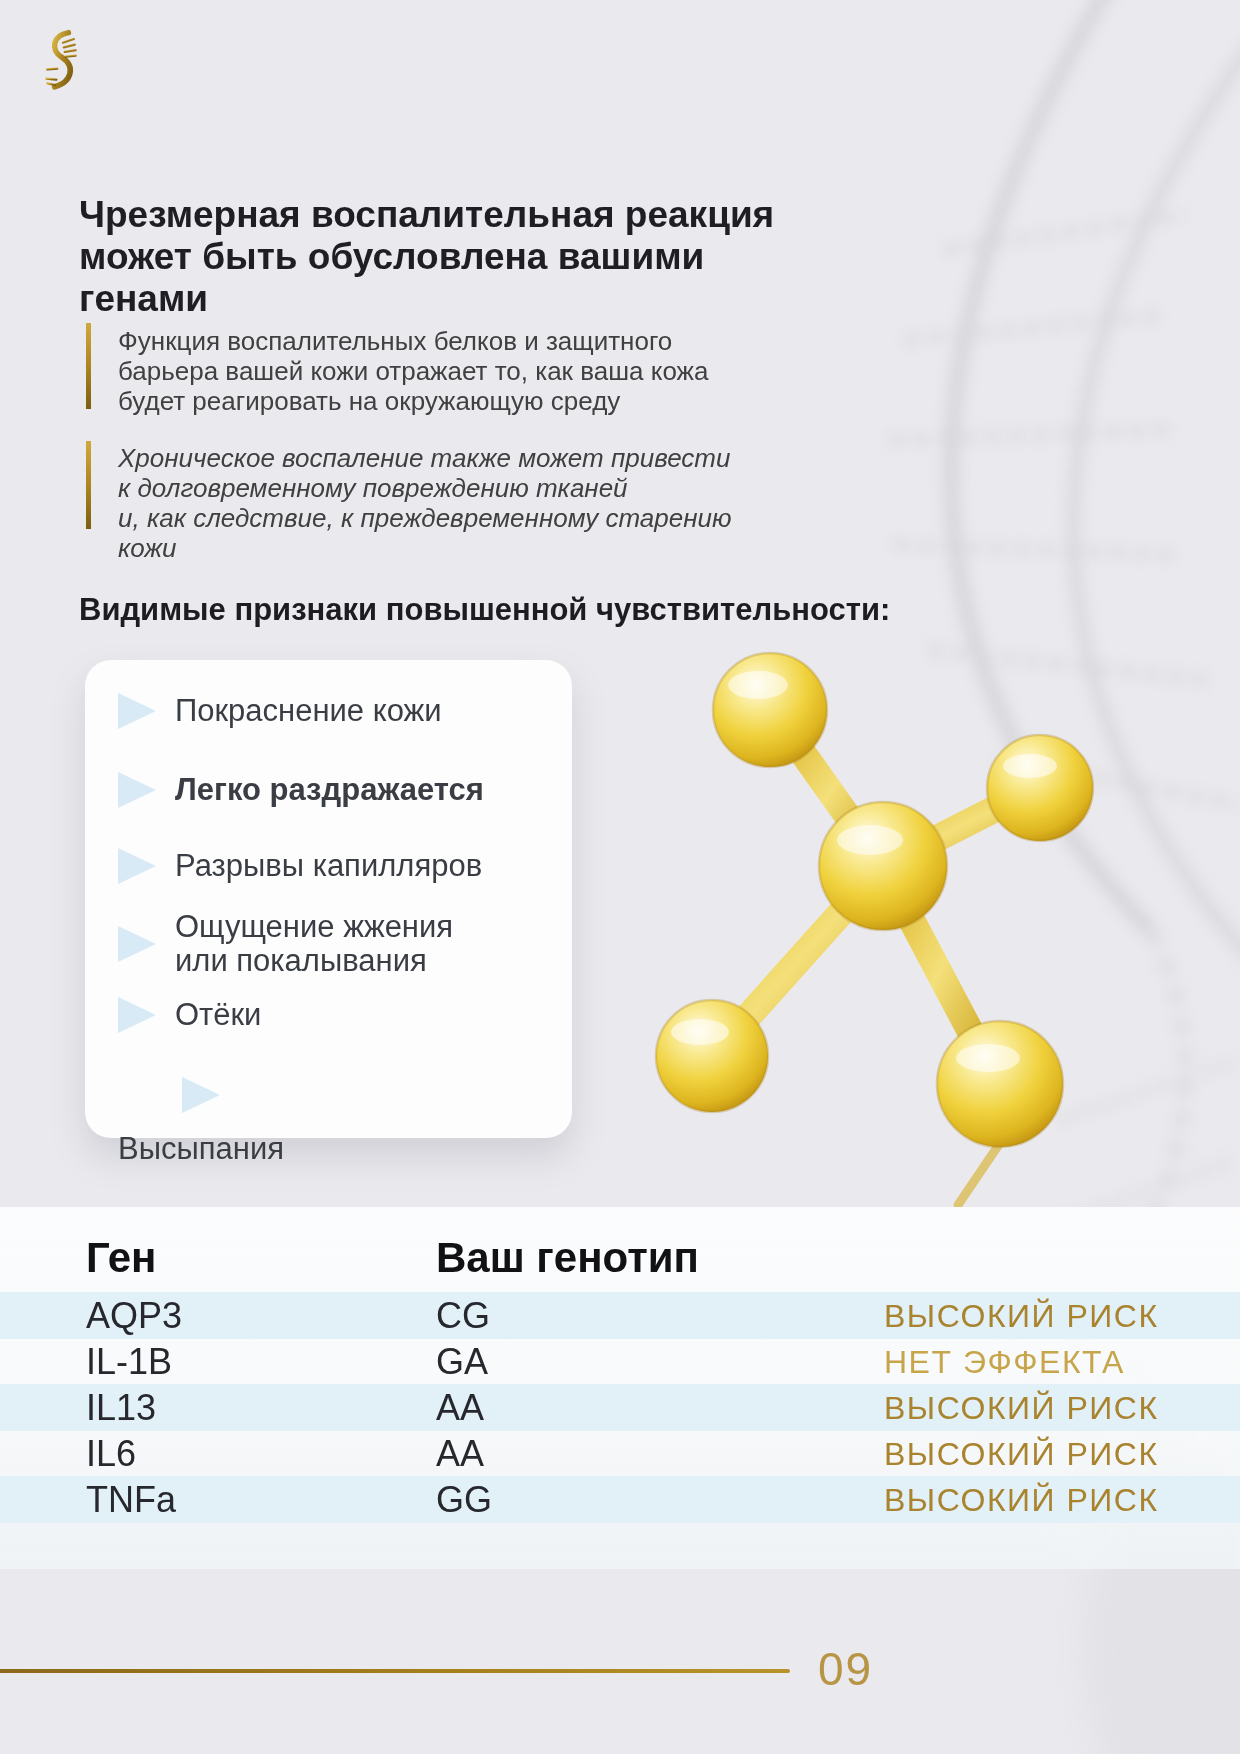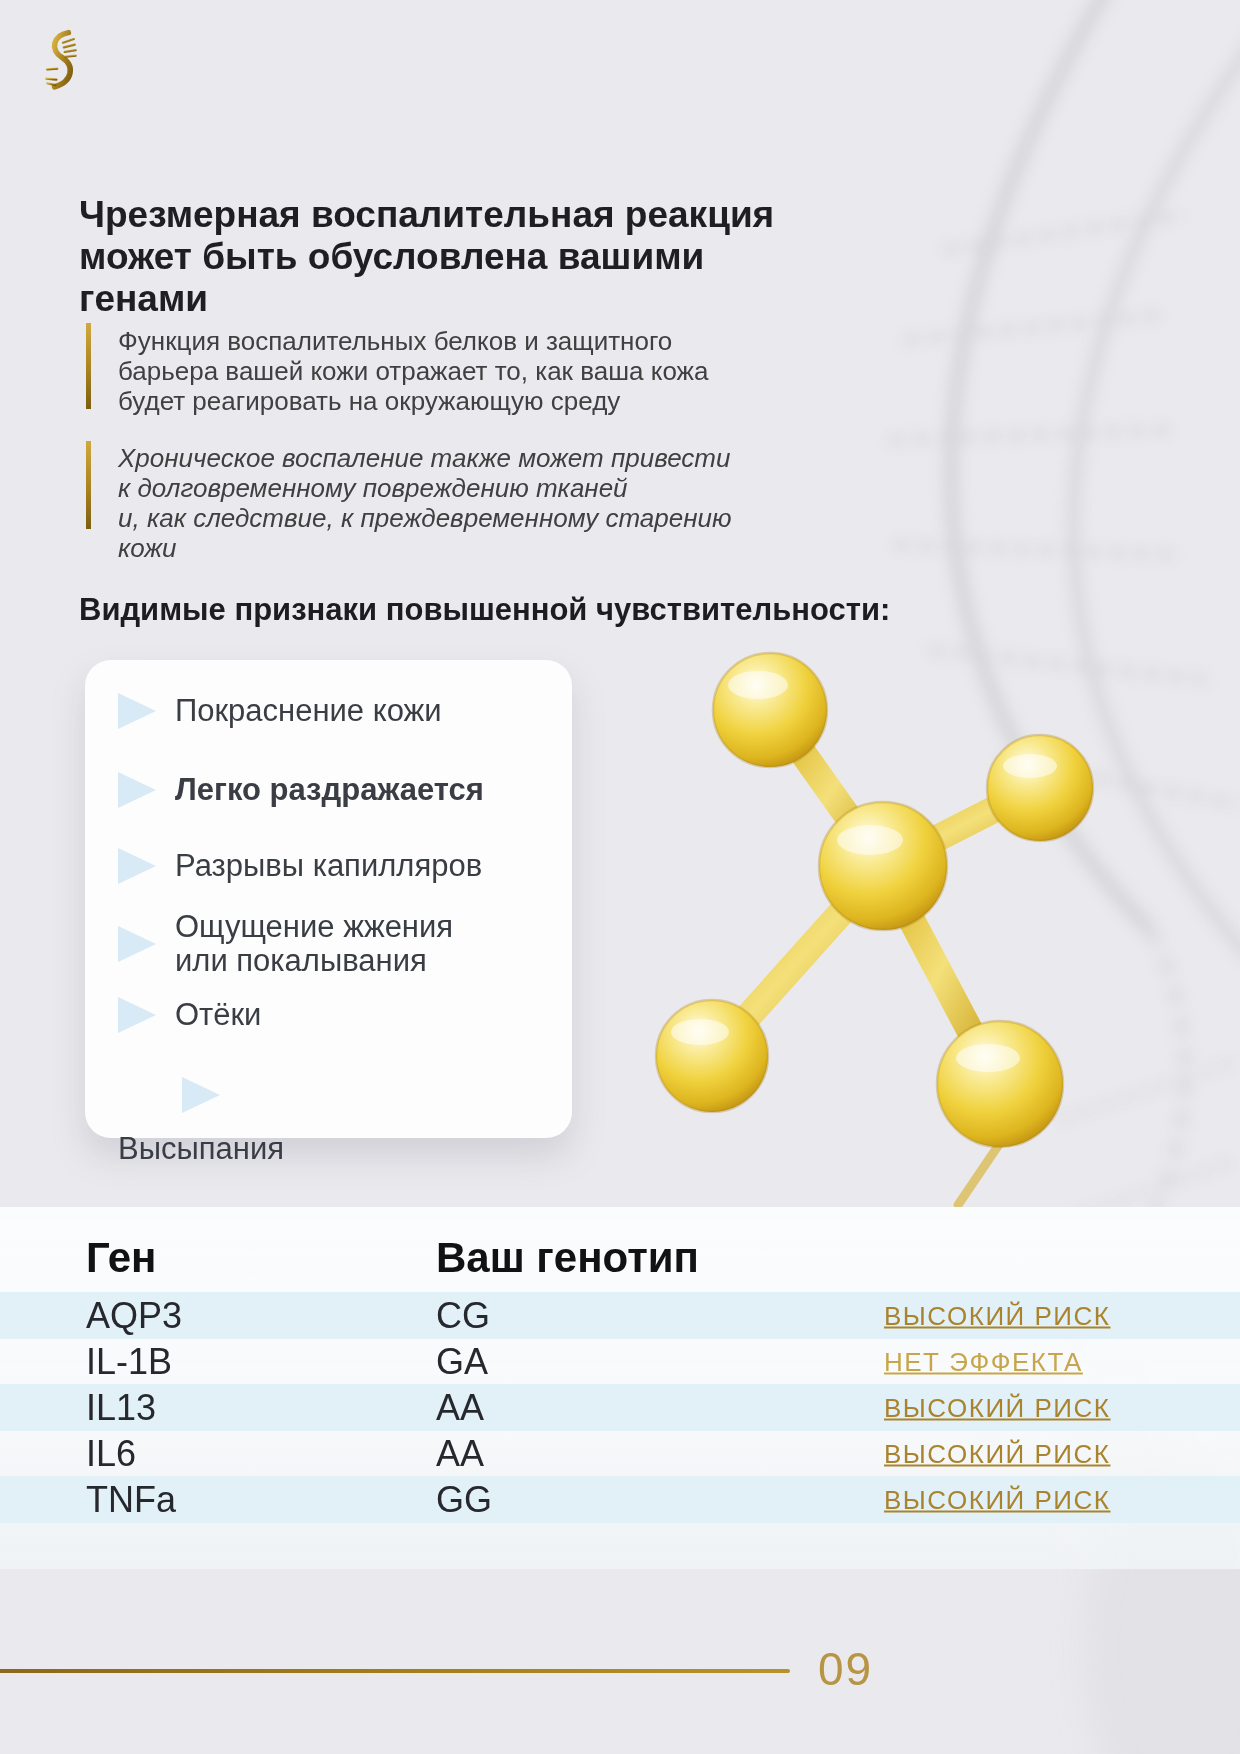--- a/index.html
+++ b/index.html
@@ -67,21 +67,21 @@
   }
   .t-header{position:absolute; top:1222px; left:0; width:1240px; height:52px; z-index:10;}
   .t-row{position:absolute; left:0; width:1240px; height:47px; z-index:10;}
   .t-row.blue{background:#e2f0f7;}
   .cell,.hcell{position:absolute; top:50%; transform:translateY(-50%); white-space:nowrap;}
   .hcell{font-size:42px; font-weight:800; color:#121215; transform:none; top:0;margin-top:12px;}
   .col-gene{left:86px;}
   .col-geno{left:436px;}
   .col-res{left:884px;}
   .cell{font-size:36px; font-weight:400; color:#26282e;}
-  .cell.result{font-size:26px; letter-spacing:1.5px; font-weight:400;text-decoration:underline;}
+  .cell.result{font-size:32px; letter-spacing:1.5px; font-weight:400;}
   .cell.result[data-type="high-risk"]{color:#a9832e;}
   .cell.result[data-type="no-effect"]{color:#c7a64b;}
 
   
   .footer-rule{
     left:0; top:1669px; width:790px; height:4px; border-radius:0 2px 2px 0;
     background:linear-gradient(90deg,#8a691a 0%,#a8811c 60%,#b8922a 100%); z-index:10;
   }
   .page-number{
     left:818px; top:1642px; width:70px; margin:0; text-align:left;

